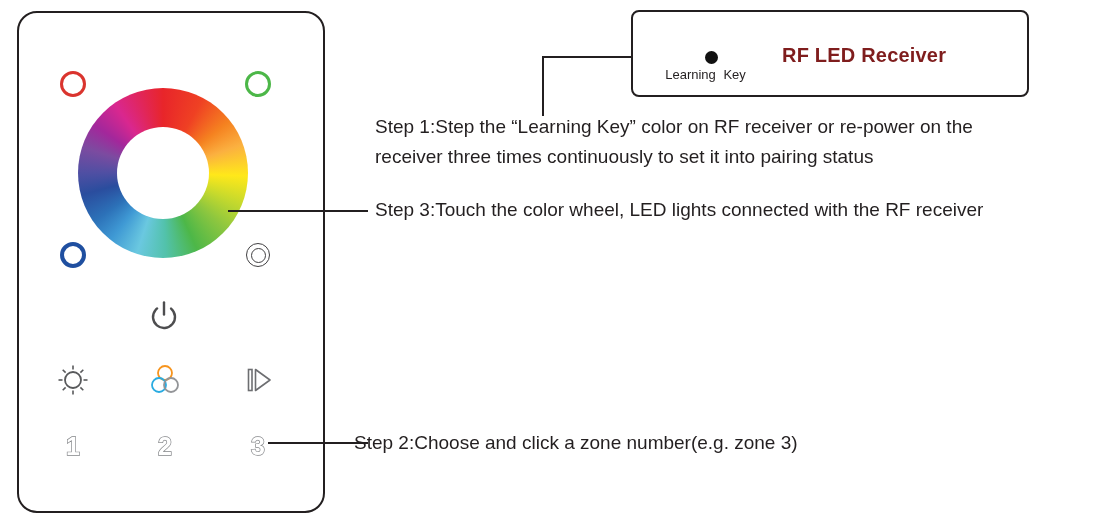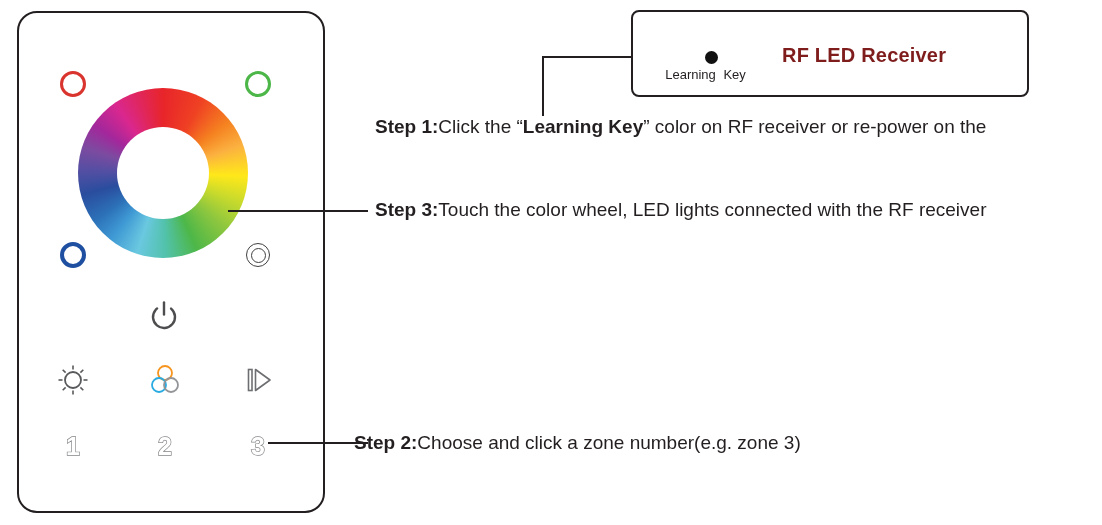--- a/index.html
+++ b/index.html
@@ -36,21 +36,21 @@
   
   #receiver{
     left:631px;top:10px;width:398px;height:87px;box-sizing:border-box;
     border:2px solid #231f20;border-radius:8px;background:#fff;
   }
   #recv-dot{left:72px;top:39px;width:13px;height:13px;border-radius:50%;background:#111;}
   #learning-label{left:10px;top:55px;width:125px;text-align:center;font-size:13px;word-spacing:4px;color:#231f20;}
   #recv-title{left:149px;top:32px;font-size:20px;font-weight:bold;letter-spacing:0.2px;color:#7f1d1d;}
   
   .step-text{font-size:19px;line-height:30px;color:#231f20;}
-  .step-text b{font-weight:bold;}
+  .step-text b{font-weight:normal;}
   #step1{left:375px;top:112px;width:740px;}
   #step3{left:375px;top:195px;width:740px;}
   #step2{left:354px;top:428px;width:720px;}
 </style>
 </head>
 <body>
 
 <div id="stage">
 
   <div id="panel" class="abs">
@@ -112,21 +112,22 @@
   <div class="abs cline" style="left:542px;top:56px;width:151px;height:2px;"></div>
   <div class="abs cline" style="left:542px;top:56px;width:2px;height:60px;"></div>
 
   <div id="receiver" class="abs">
     <div id="recv-dot" class="abs"></div>
     <div id="learning-label" class="abs">Learning Key</div>
     <div id="recv-title" class="abs">RF LED Receiver</div>
   </div>
 
   <div id="step1" class="abs step-text">
-    <b>Step 1:</b><span>Click the “</span><b>Learning Key</b><span>” color on RF receiver or re-power on the</span><br>
+    <b>Step 1:</b><span>Step the “</span><b>Learning Key</b><span>” color on RF receiver or re-power on the</span><br>
+    <span>receiver three times continuously to set it into pairing status</span>
   </div>
 
   <div id="step3" class="abs step-text">
     <b>Step 3:</b><span>Touch the color wheel, LED lights connected with the RF receiver</span><br>
   </div>
 
   <div id="step2" class="abs step-text">
     <b>Step 2:</b><span>Choose and click a zone number(e.g. zone 3)</span>
   </div>
 

